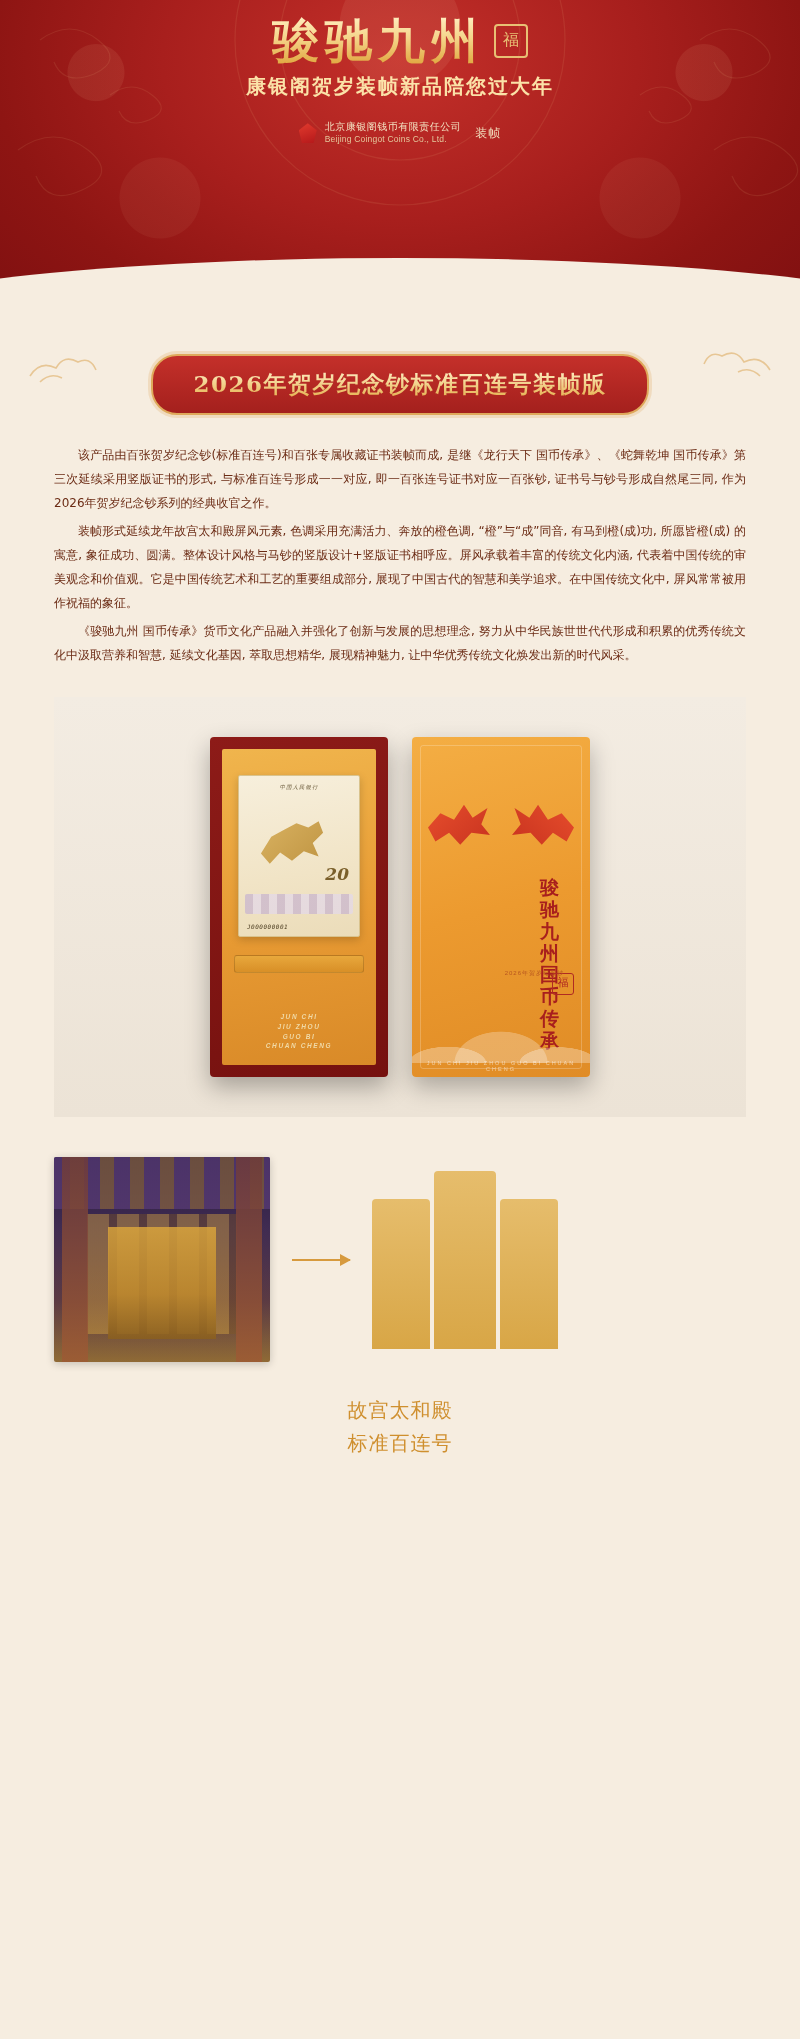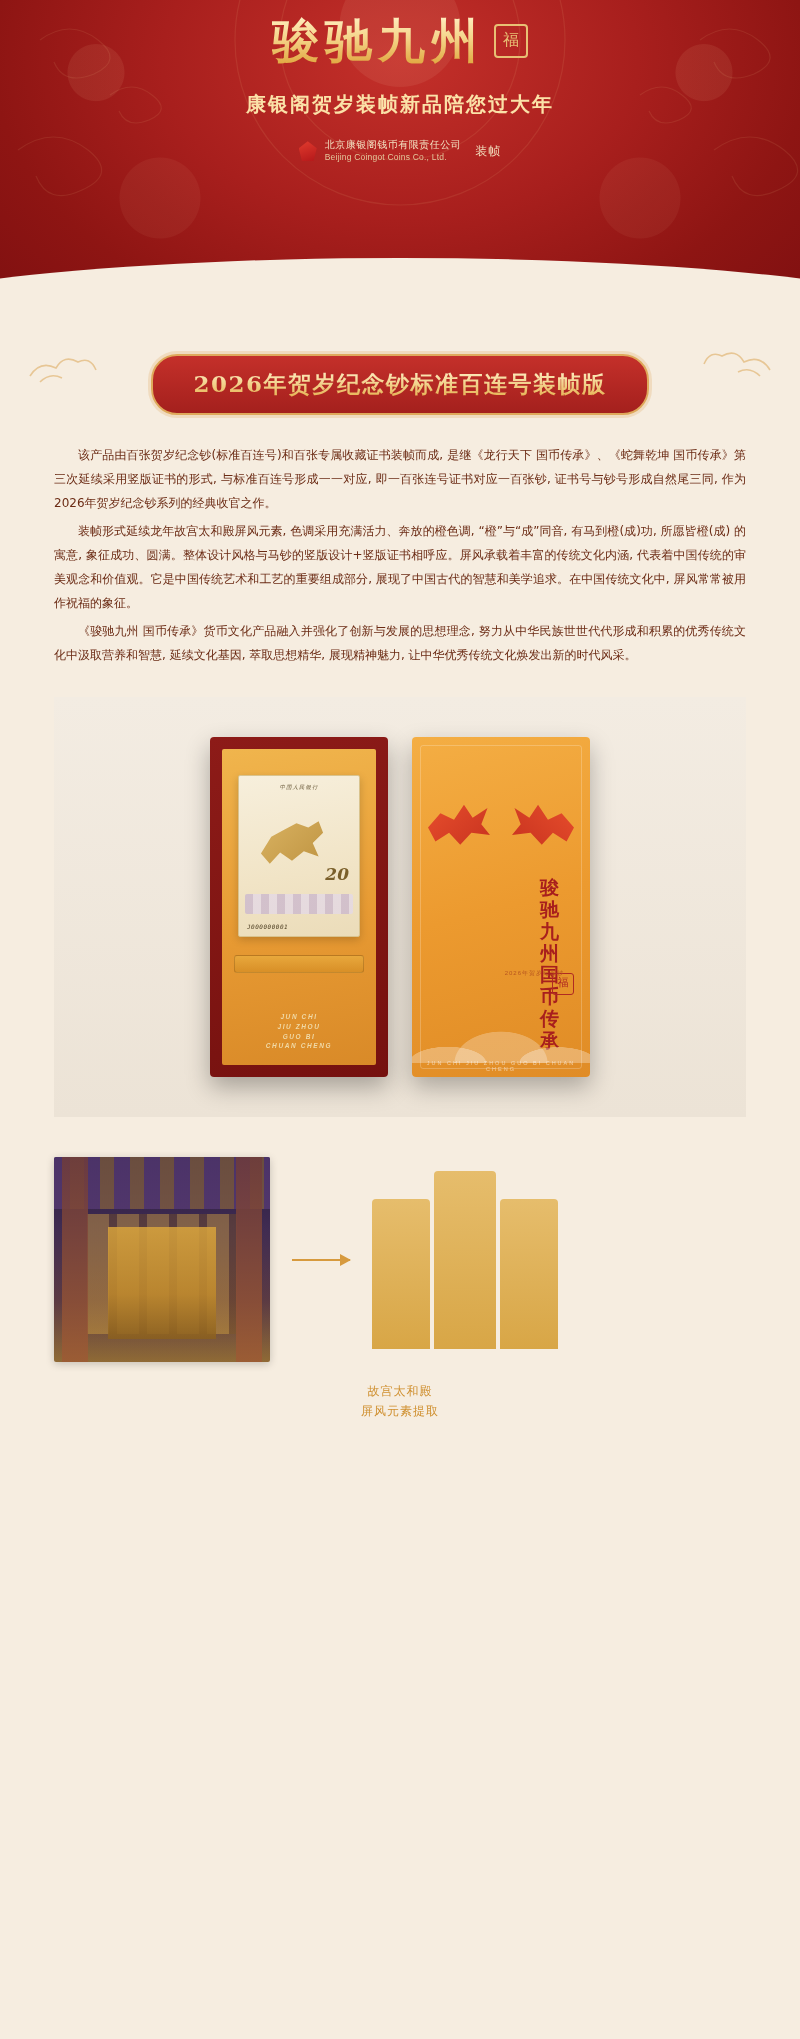--- a/index.html
+++ b/index.html
@@ -80,21 +80,21 @@
   }
   .pinyin {
     margin-top: 8px;
     color: #e8c896;
     font-size: 8.5px;
     letter-spacing: 2.2px;
     line-height: 1.55;
     font-weight: bold;
   }
   .subtitle {
-    margin-top: 26px;
+    margin-top: 8px;
     text-align: center;
     color: #fbe2a8;
     font-size: 20px;
     letter-spacing: 2px;
     font-weight: bold;
     font-family: "DejaVu Serif", "Liberation Serif", serif;
   }
   .brand-row {
     margin-top: 20px;
     display: flex;
@@ -453,24 +453,24 @@
     align-items: flex-end;
     gap: 4px;
   }
   .screen-panel {
     background: linear-gradient(180deg, #e6bd6c 0%, #d8a646 100%);
     border-radius: 4px 4px 0 0;
   }
   .screen-panel.side { width: 58px; height: 150px; }
   .screen-panel.center { width: 62px; height: 178px; }
   .caption {
-    margin-top: 20px;
+    margin-top: 32px;
     text-align: center;
     color: #cf8f2e;
-    font-size: 12px;
+    font-size: 20px;
     line-height: 1.65;
     letter-spacing: 1px;
     font-family: "DejaVu Sans", "Liberation Sans", sans-serif;
   }
   .caption span { display: block; }
 </style>
 </head>
 <body>
 
 <div class="page">
@@ -604,16 +604,16 @@
 
     <div class="screens">
       <div class="screen-panel side"></div>
       <div class="screen-panel center"></div>
       <div class="screen-panel side"></div>
     </div>
   </div>
 
   <div class="caption">
     <span>故宫太和殿</span>
-    <span>屏风元素提取</span>
+    <span>标准百连号</span>
   </div>
 
 </div>
 
 </body></html>

